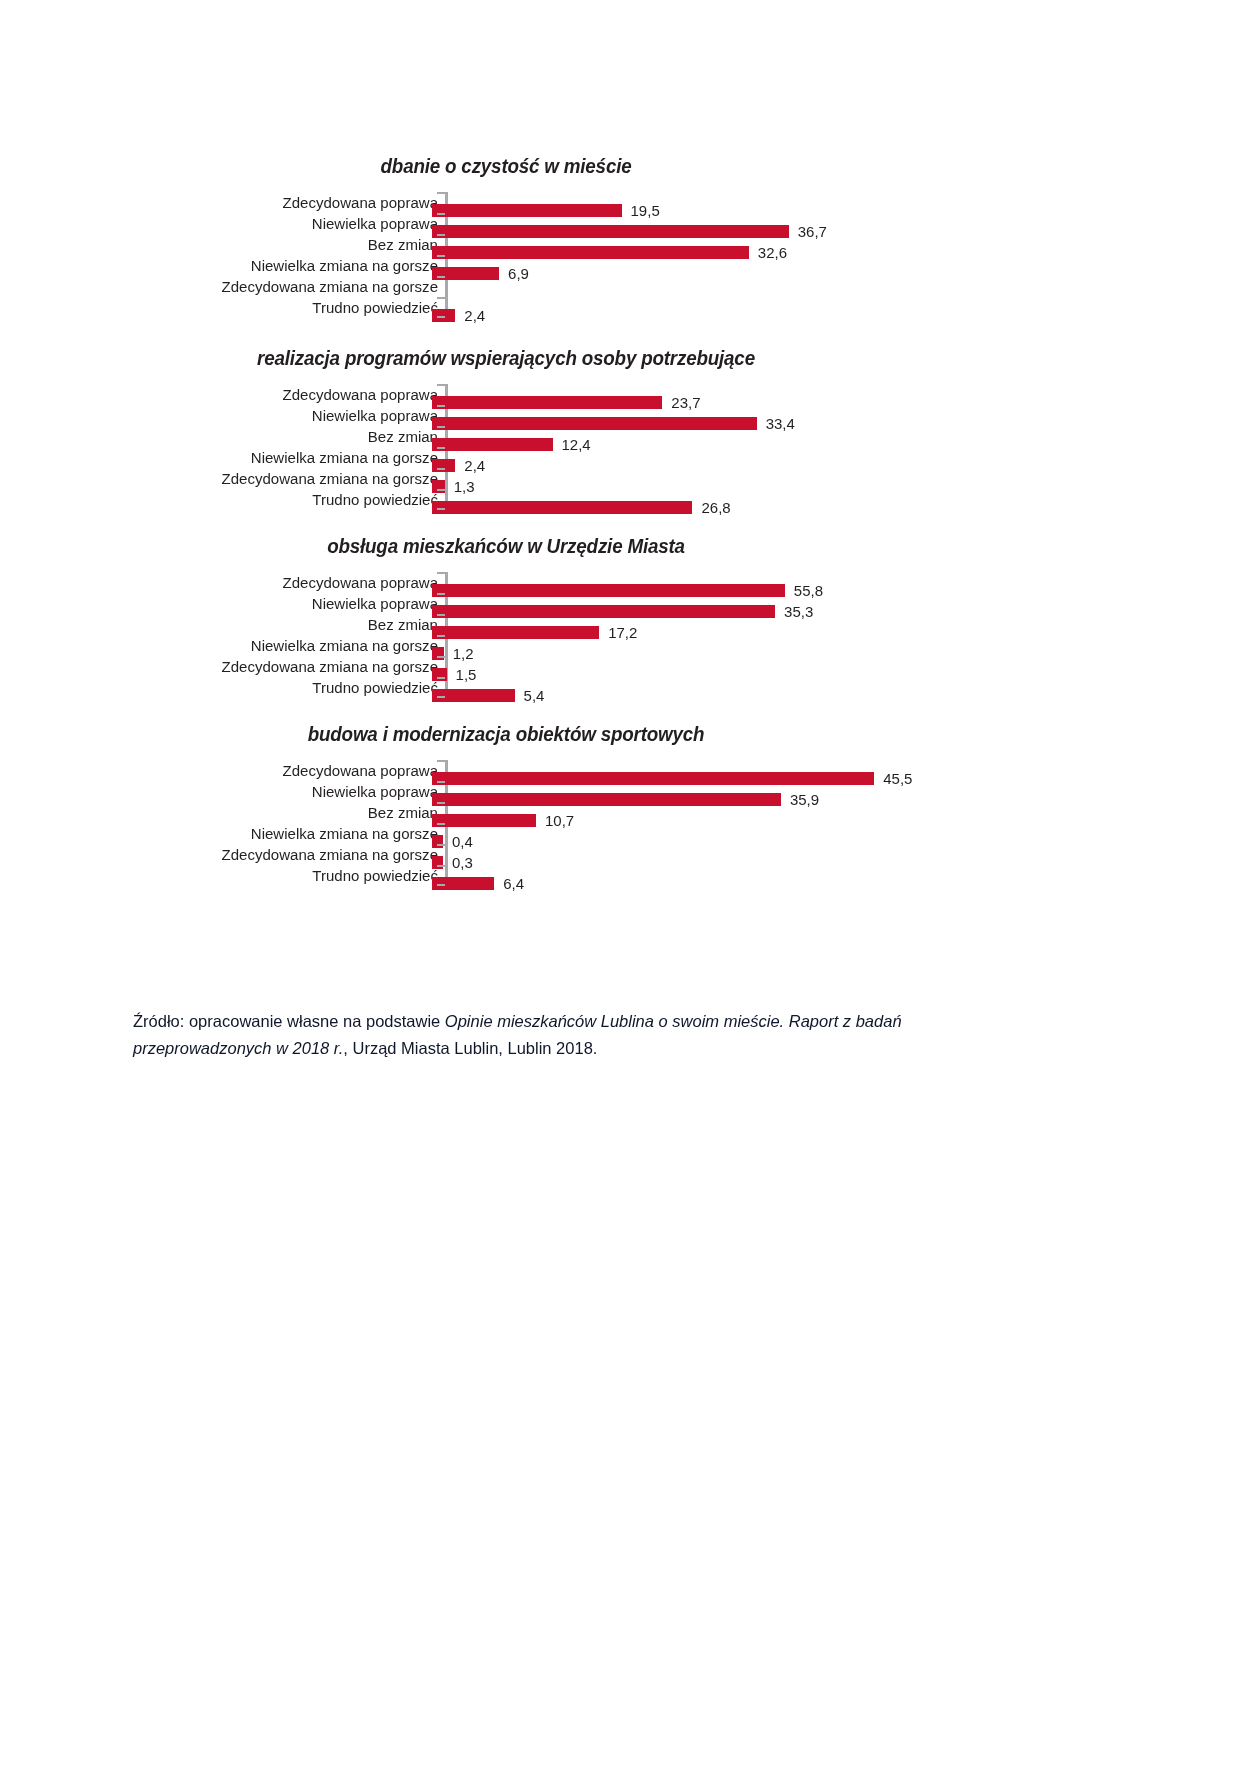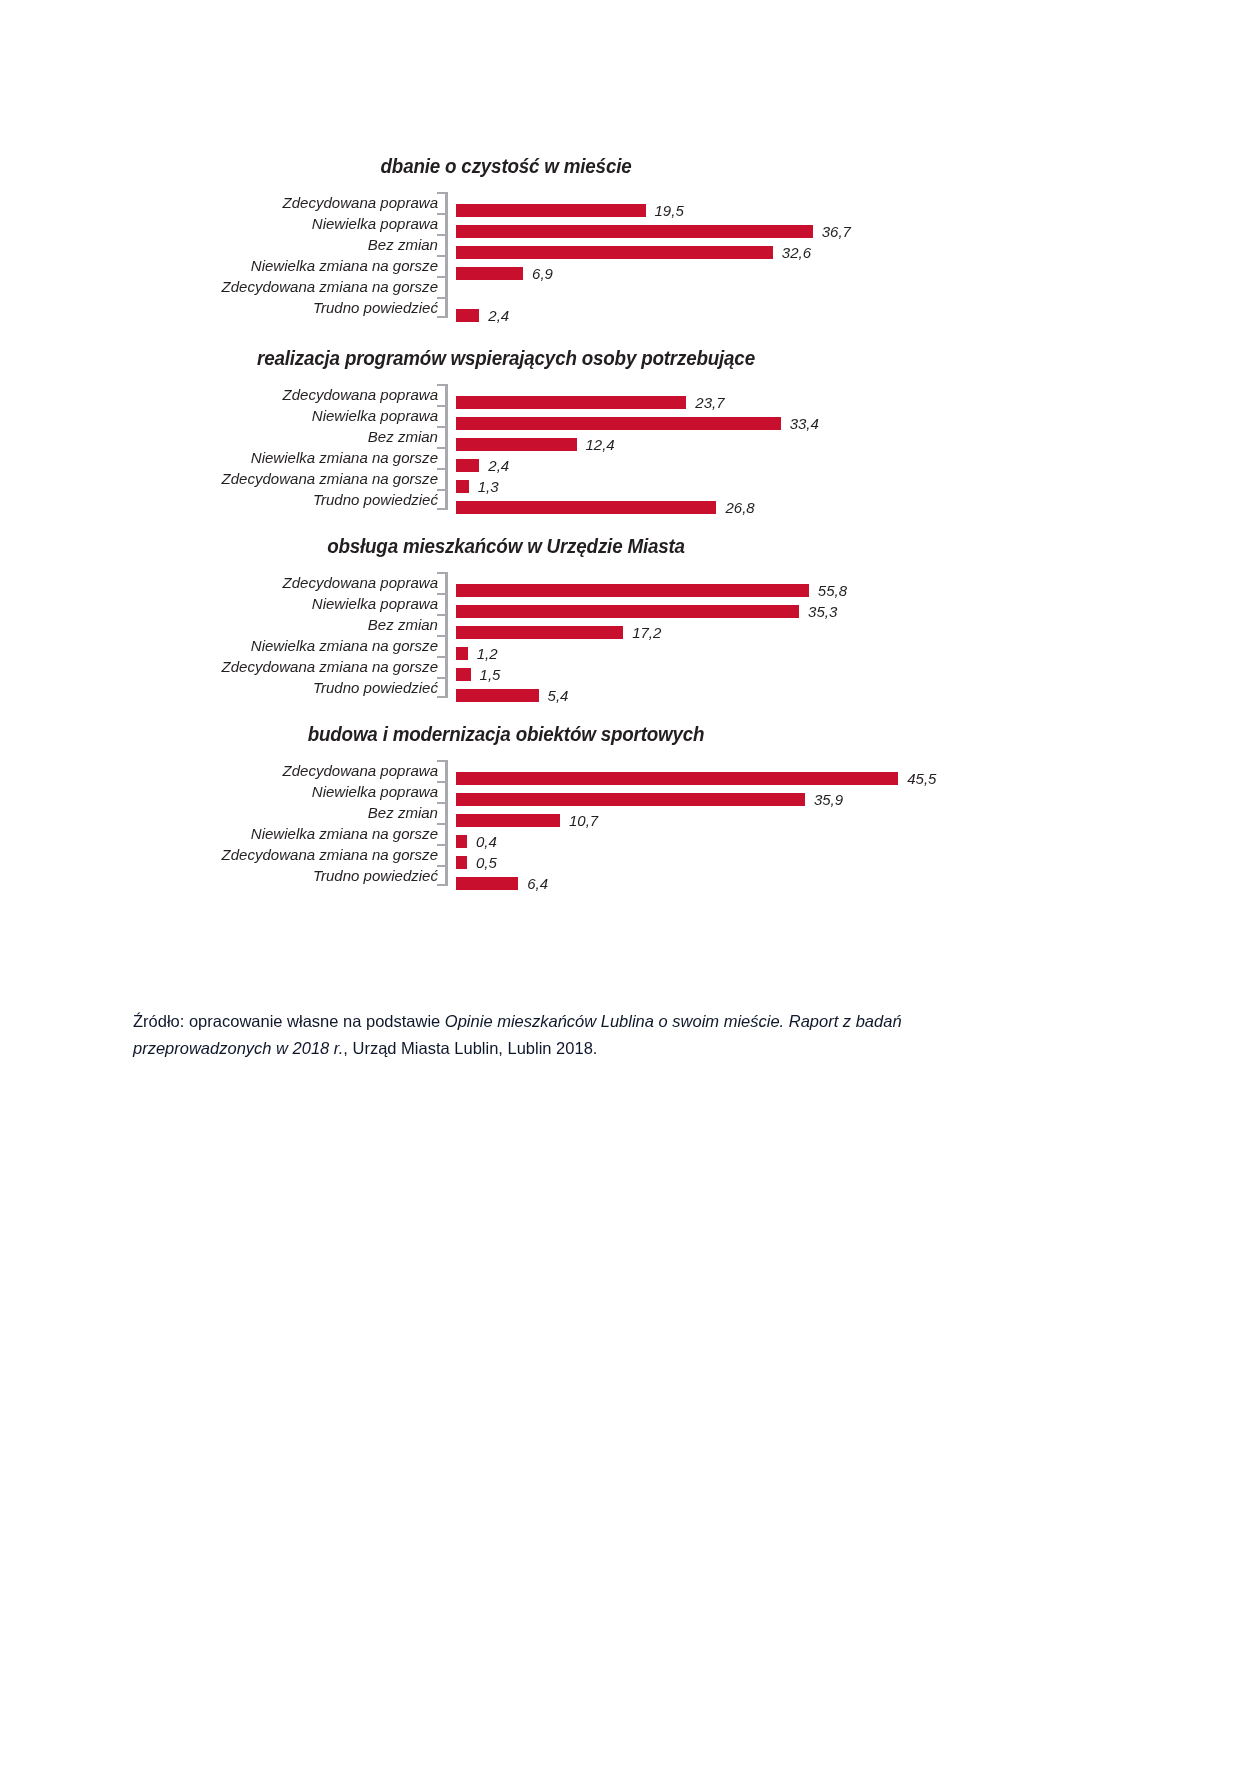--- a/index.html
+++ b/index.html
@@ -26,37 +26,36 @@
     transform:scaleX(0.94);
     margin:0 0 14px 0;
     white-space:nowrap;
   }
   .rows{position:relative;}
   .row{
     position:relative;
     height:21px;
     display:flex;
     align-items:center;
-    font-style:italic;
   }
   .cat-label{
     position:absolute;
     left:0;
     width:438px;
     text-align:right;
     font-size:15.5px;
     color:#231f20;
     white-space:nowrap;
     transform:scaleX(0.97);
     transform-origin:right center;
     line-height:21px;
   }
   .bar-area{
     position:absolute;
-    left:456px;
+    left:432px;
     right:0;
     height:21px;
     display:flex;
     align-items:center;
     margin-top:16px;
   }
   .bar{
     height:13px;
     background:#c8102e;
     display:block;
@@ -303,21 +302,21 @@
             <div class="bar-area">
               <div class="bar" style="width: 11px;"></div>
               <div class="bar-value">0,4</div>
             </div>
           </div>
           <div class="tick" style="top: 63px;"></div>
           <div class="row">
             <div class="cat-label">Zdecydowana zmiana na gorsze</div>
             <div class="bar-area">
               <div class="bar" style="width: 11px;"></div>
-              <div class="bar-value">0,5</div>
+              <div class="bar-value">0,3</div>
             </div>
           </div>
           <div class="tick" style="top: 84px;"></div>
           <div class="row">
             <div class="cat-label">Trudno powiedzieć</div>
             <div class="bar-area">
               <div class="bar" style="width: 62.208px;"></div>
               <div class="bar-value">6,4</div>
             </div>
           </div>

